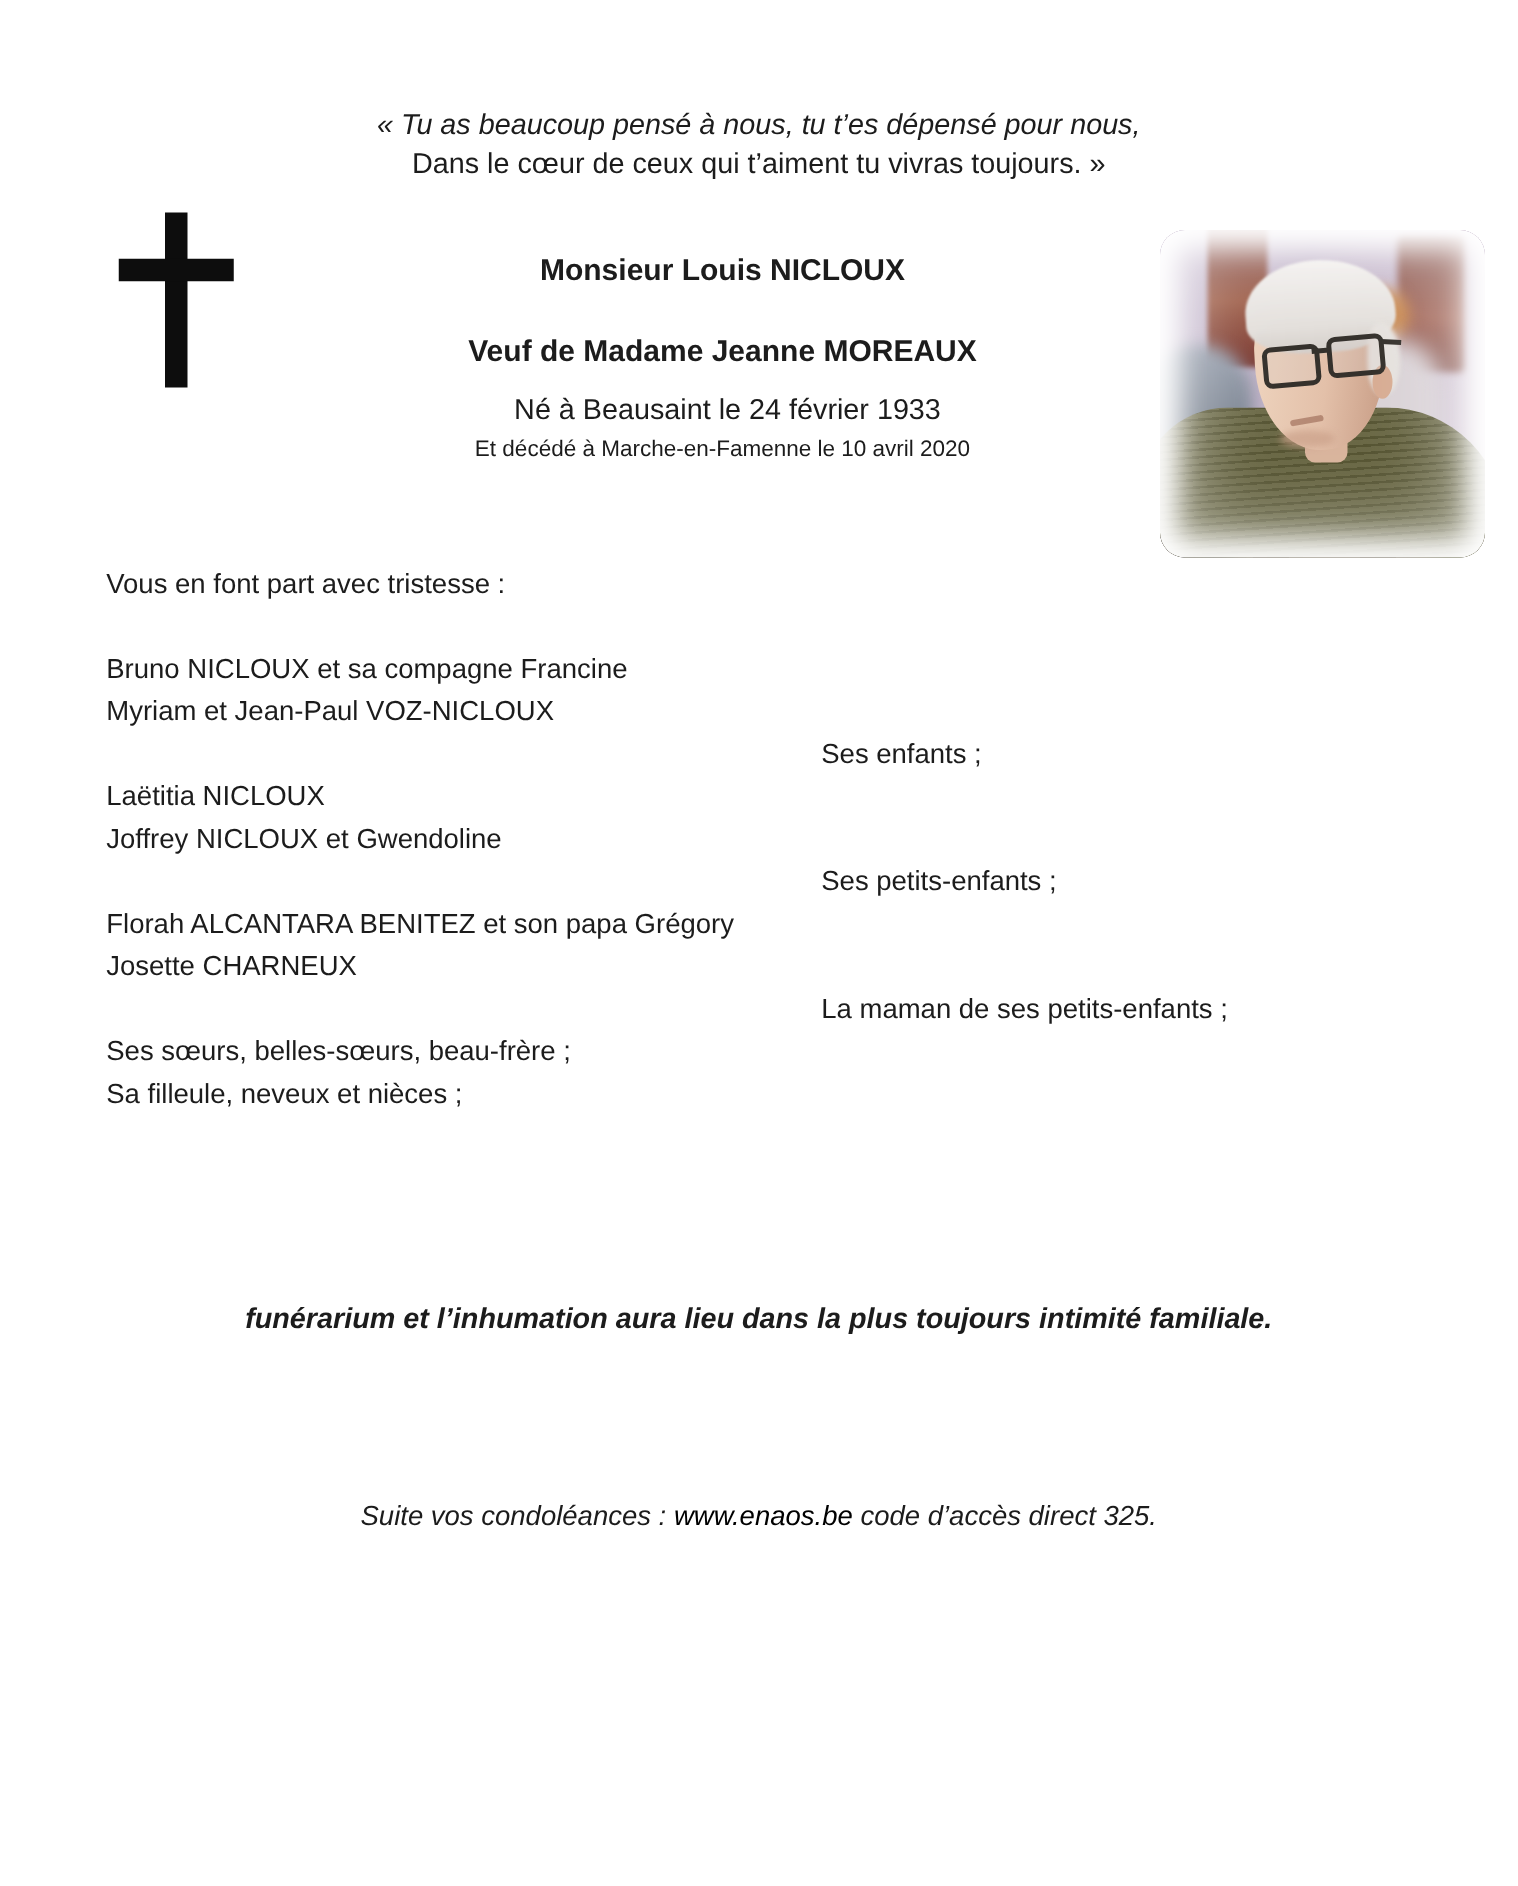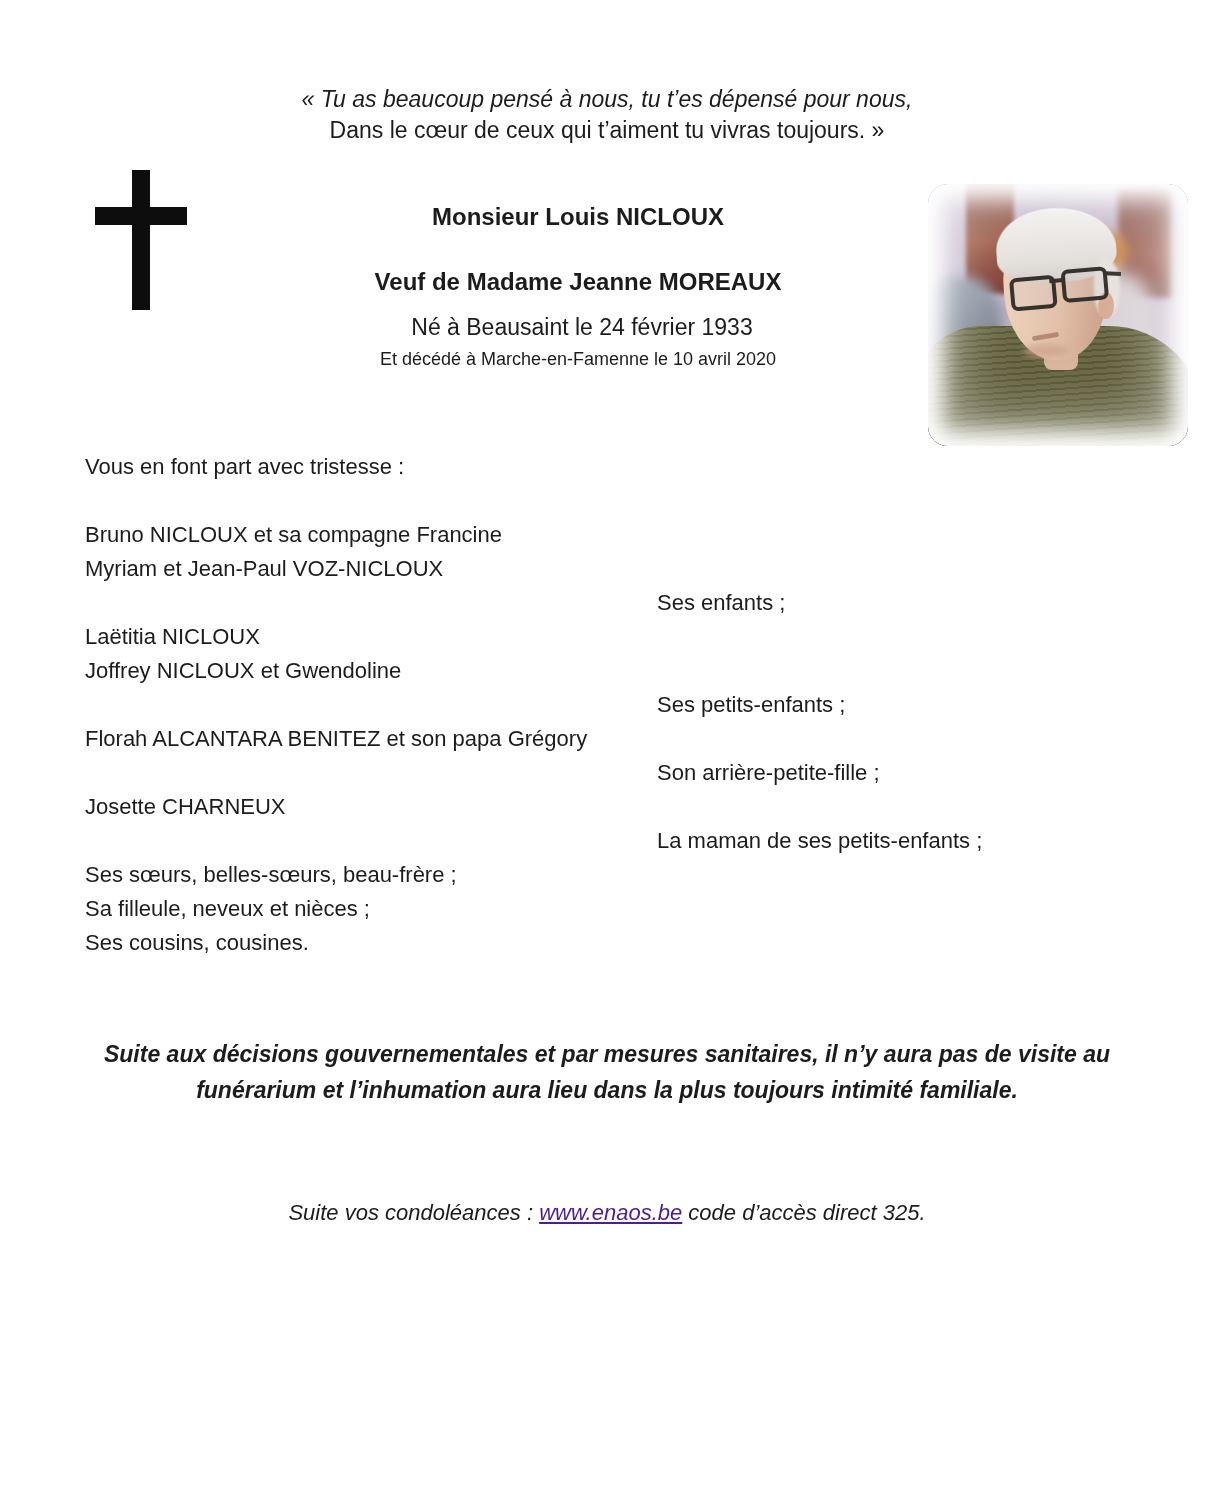--- a/index.html
+++ b/index.html
@@ -84,21 +84,21 @@
   .intro{position:absolute;left:85px;top:450px;width:900px;font-size:22px;line-height:34px;}
   .family{position:absolute;left:85px;top:518px;width:1040px;font-size:22px;}
   .family .line{height:34px;line-height:34px;white-space:nowrap;}
   .family .label-col{padding-left:572px;}
   
   .notice{position:absolute;left:85px;top:1036px;width:1044px;text-align:center;
     font-size:23px;font-weight:bold;font-style:italic;line-height:36px;}
   
   .condolences{position:absolute;left:0;top:1200px;width:1214px;text-align:center;
     font-size:22px;font-style:italic;}
-  .condolences a{color:#4c1d95;text-decoration:underline;cursor:pointer;}
+  .condolences a{color:#000000;cursor:pointer;}
 </style>
 </head>
 <body>
 
 <div class="page">
 
   <div class="quote">
     <div class="l1">« Tu as beaucoup pensé à nous, tu t’es dépensé pour nous,</div>
     <div class="l2">Dans le cœur de ceux qui t’aiment tu vivras toujours. »</div>
   </div>
@@ -145,28 +145,25 @@
   <div class="intro">Vous en font part avec tristesse :</div>
 
   <div class="family">
     <div class="line">Bruno NICLOUX et sa compagne Francine</div>
     <div class="line">Myriam et Jean-Paul VOZ-NICLOUX</div>
     <div class="line label-col">Ses enfants ;</div>
     <div class="line">Laëtitia NICLOUX</div>
     <div class="line">Joffrey NICLOUX et Gwendoline</div>
     <div class="line label-col">Ses petits-enfants ;</div>
     <div class="line">Florah ALCANTARA BENITEZ et son papa Grégory</div>
-    <div class="line label-col">Son arrière-petite-fille ;</div>
     <div class="line">Josette CHARNEUX</div>
     <div class="line label-col">La maman de ses petits-enfants ;</div>
     <div class="line">Ses sœurs, belles-sœurs, beau-frère ;</div>
     <div class="line">Sa filleule, neveux et nièces ;</div>
-    <div class="line">Ses cousins, cousines.</div>
   </div>
 
   <div class="notice">
-    <div>Suite aux décisions gouvernementales et par mesures sanitaires, il n’y aura pas de visite au</div>
     <div>funérarium et l’inhumation aura lieu dans la plus toujours intimité familiale.</div>
   </div>
 
   <div class="condolences"><span>Suite vos condoléances : </span><a>www.enaos.be</a><span> code d’accès direct 325.</span></div>
 
 </div>
 
 </body></html>

